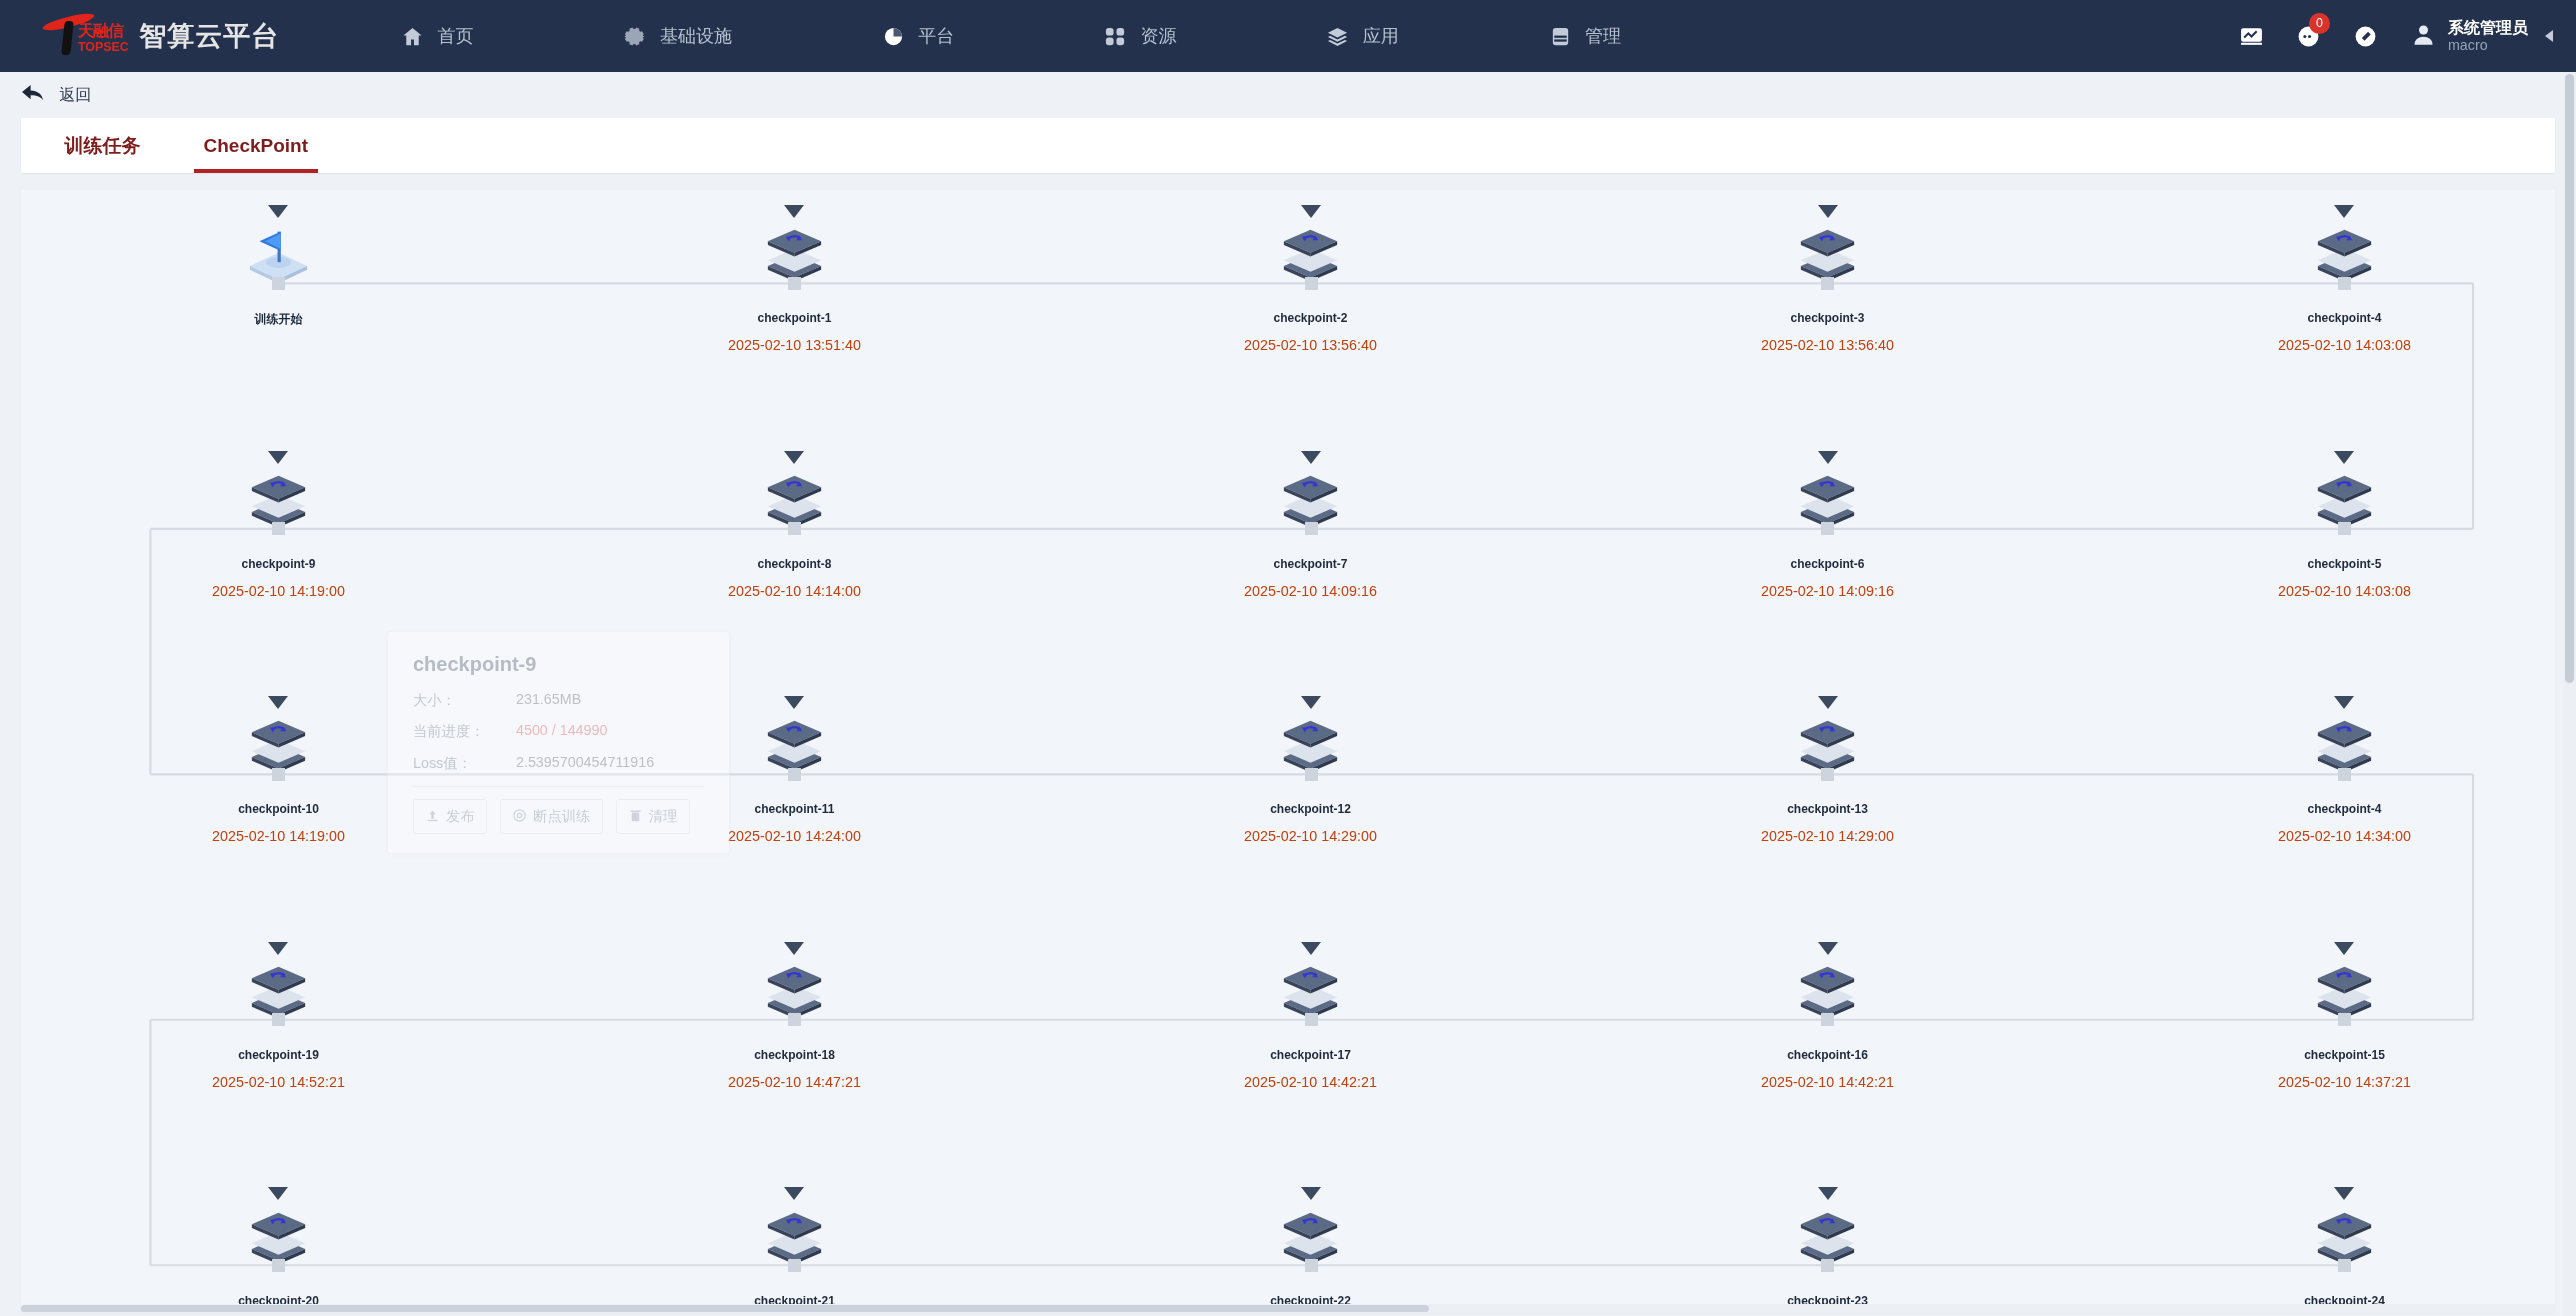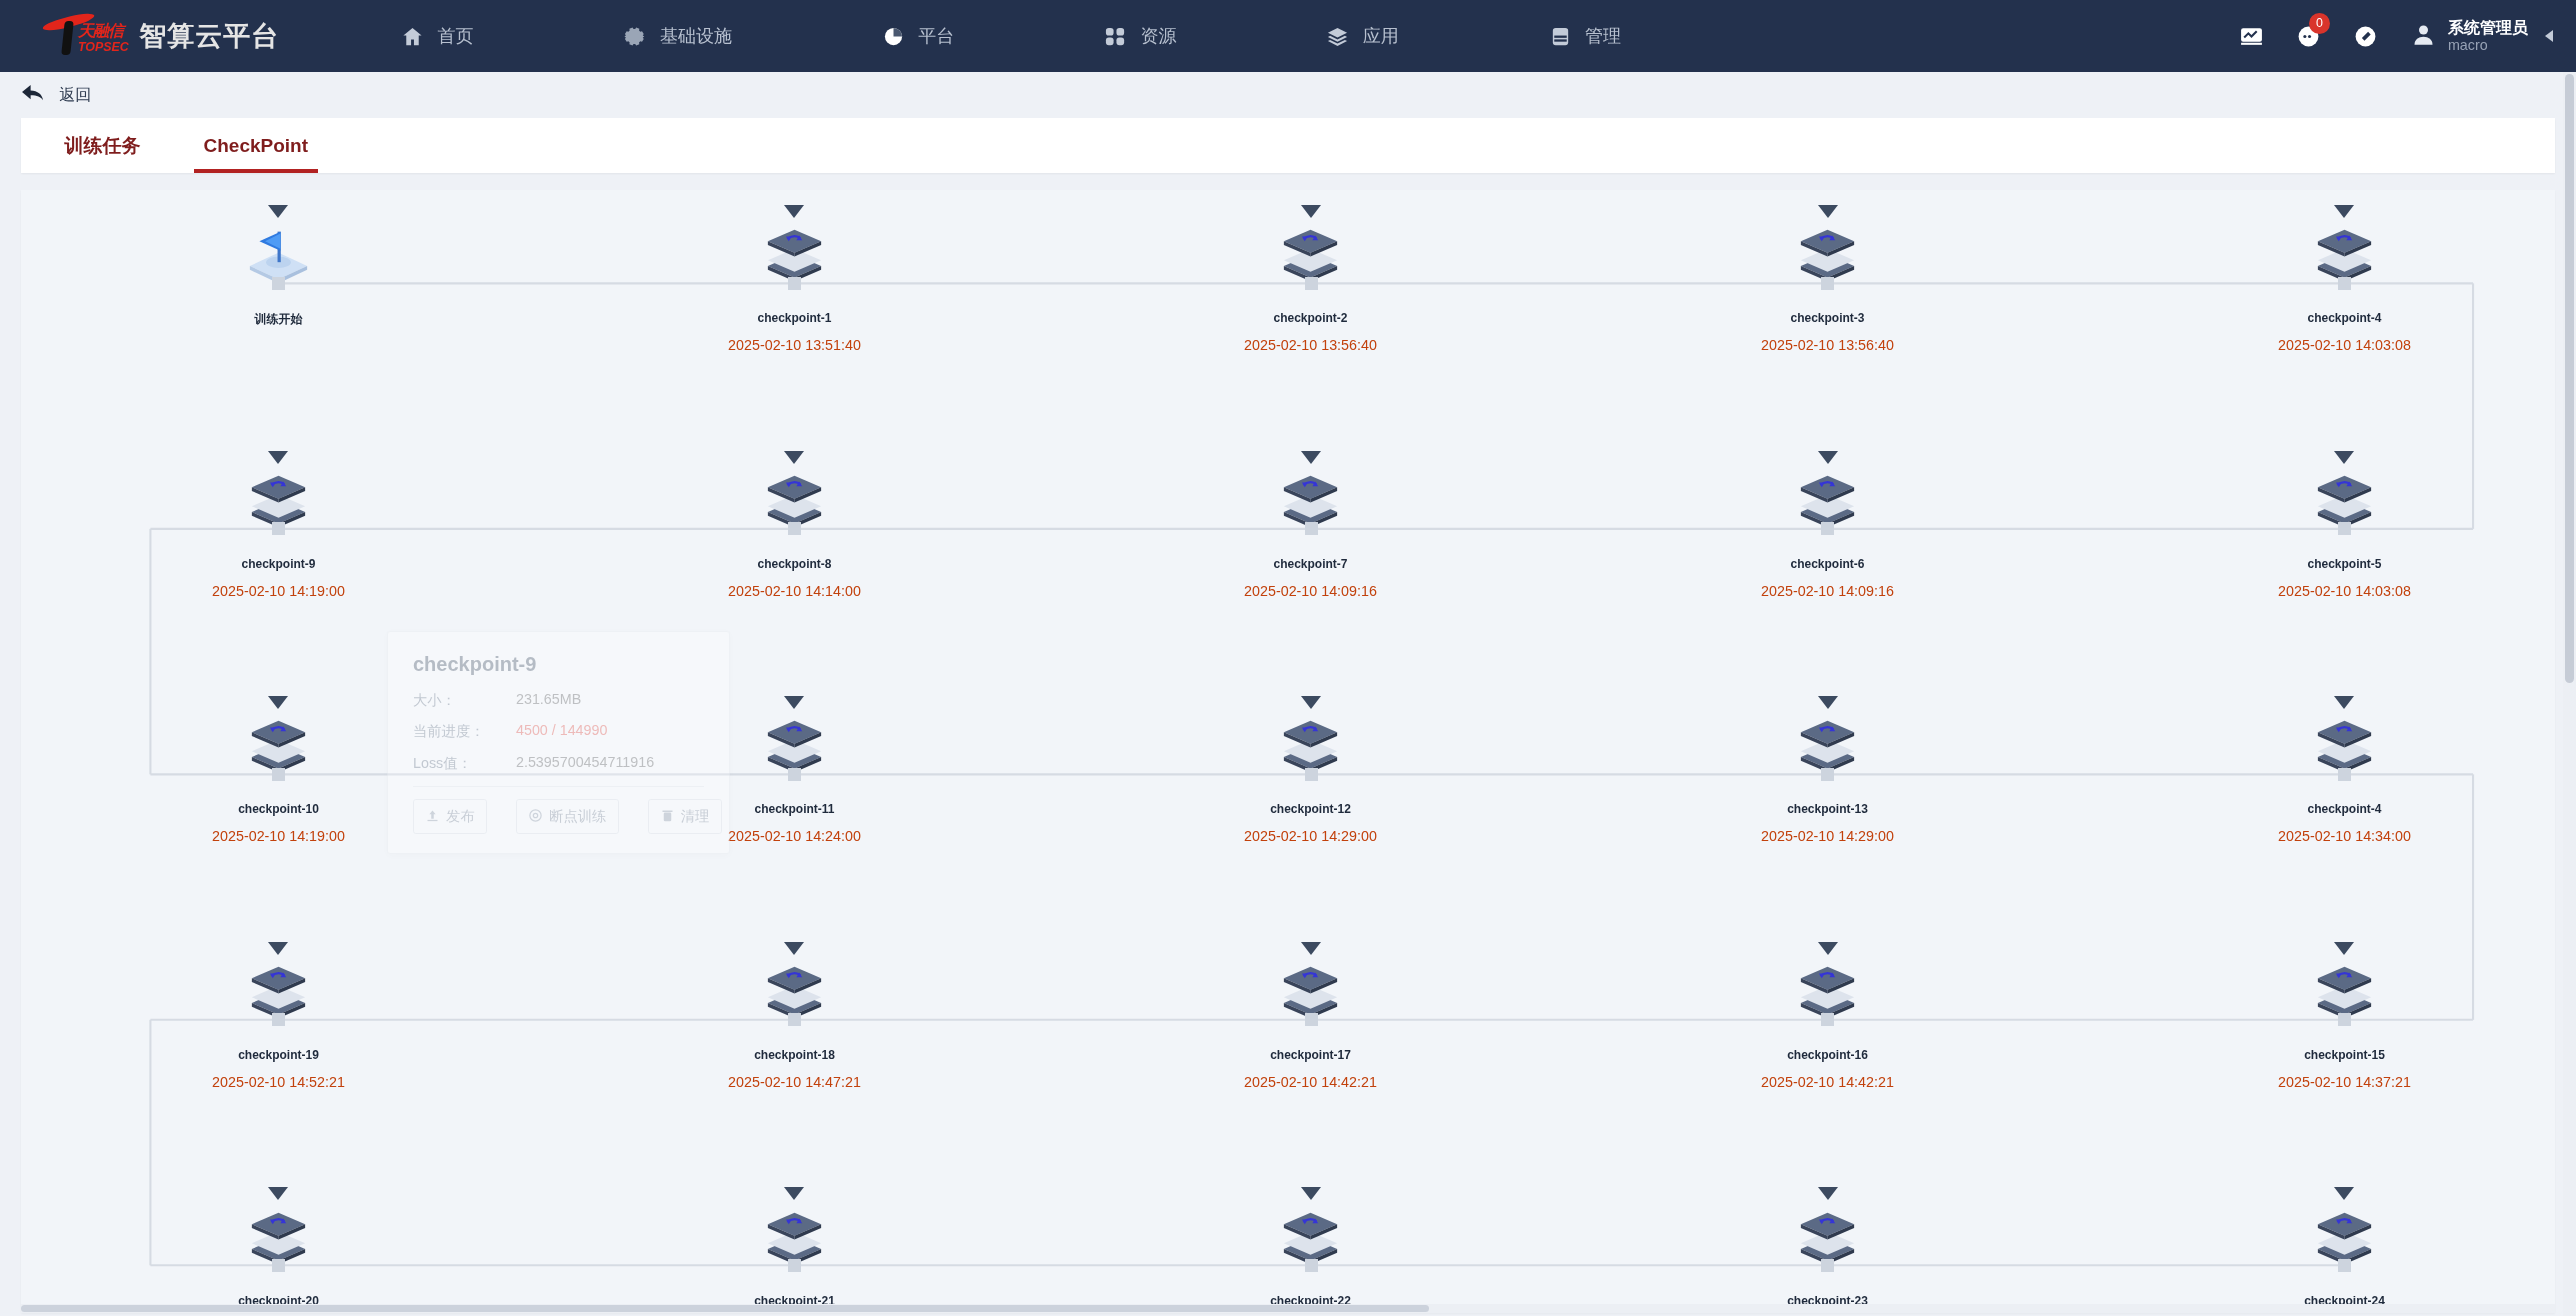--- a/index.html
+++ b/index.html
@@ -11,21 +11,21 @@
   }
 
   
   #topnav {
     height: 72px; width: 100%;
     background: #23314d;
     display: flex; align-items: center;
     position: relative;
   }
   .brand { display: flex; align-items: center; margin-left: 38px; }
-  .logo-mark { width: 88px; height: 49px; position: relative; font-style: italic; }
+  .logo-mark { width: 88px; height: 49px; position: relative; }
   .logo-swoosh {
     position: absolute; left: 3.8px; top: 5.7px; width: 53px; height: 9.5px;
     background: #e2251b; border-radius: 50%/60%;
     transform: rotate(-14deg);
   }
   .logo-hook {
     position: absolute; left: 25px; top: 9.5px; width: 8.6px; height: 34px;
     background: #111; border-radius: 3.8px;
     transform: skewX(-6deg);
   }
@@ -142,21 +142,21 @@
     opacity: 0.40;
     box-shadow: 0 1.9px 9.5px rgba(0,0,0,0.05);
     z-index: 40;
   }
   #popup .ttl { font-size: 20px; font-weight: bold; color: #5c6878; margin-bottom: 15px; }
   .prow { display: flex; font-size: 14.3px; margin-bottom: 12.4px; }
   .prow .k { width: 103px; color: #7b8797; }
   .prow .v { color: #737373; }
   .prow .v.warn { color: #e8645a; }
   #popup .divider { border-top: 1px solid #e6e9ee; margin: 13.3px 0 12.4px 0; }
-  .pbtns { display: flex; gap: 29px; }
+  .pbtns { display: flex; gap: 13px; }
   .pbtn {
     border: 1px solid #dfe3e9; background: rgba(255,255,255,0.5);
     border-radius: 2.9px; padding: 6.7px 11.4px;
     font-size: 14.3px; color: #8b95a4;
     display: flex; align-items: center; gap: 5.7px;
     cursor: pointer; white-space: nowrap;
   }
 
   
   #pagescroll {

